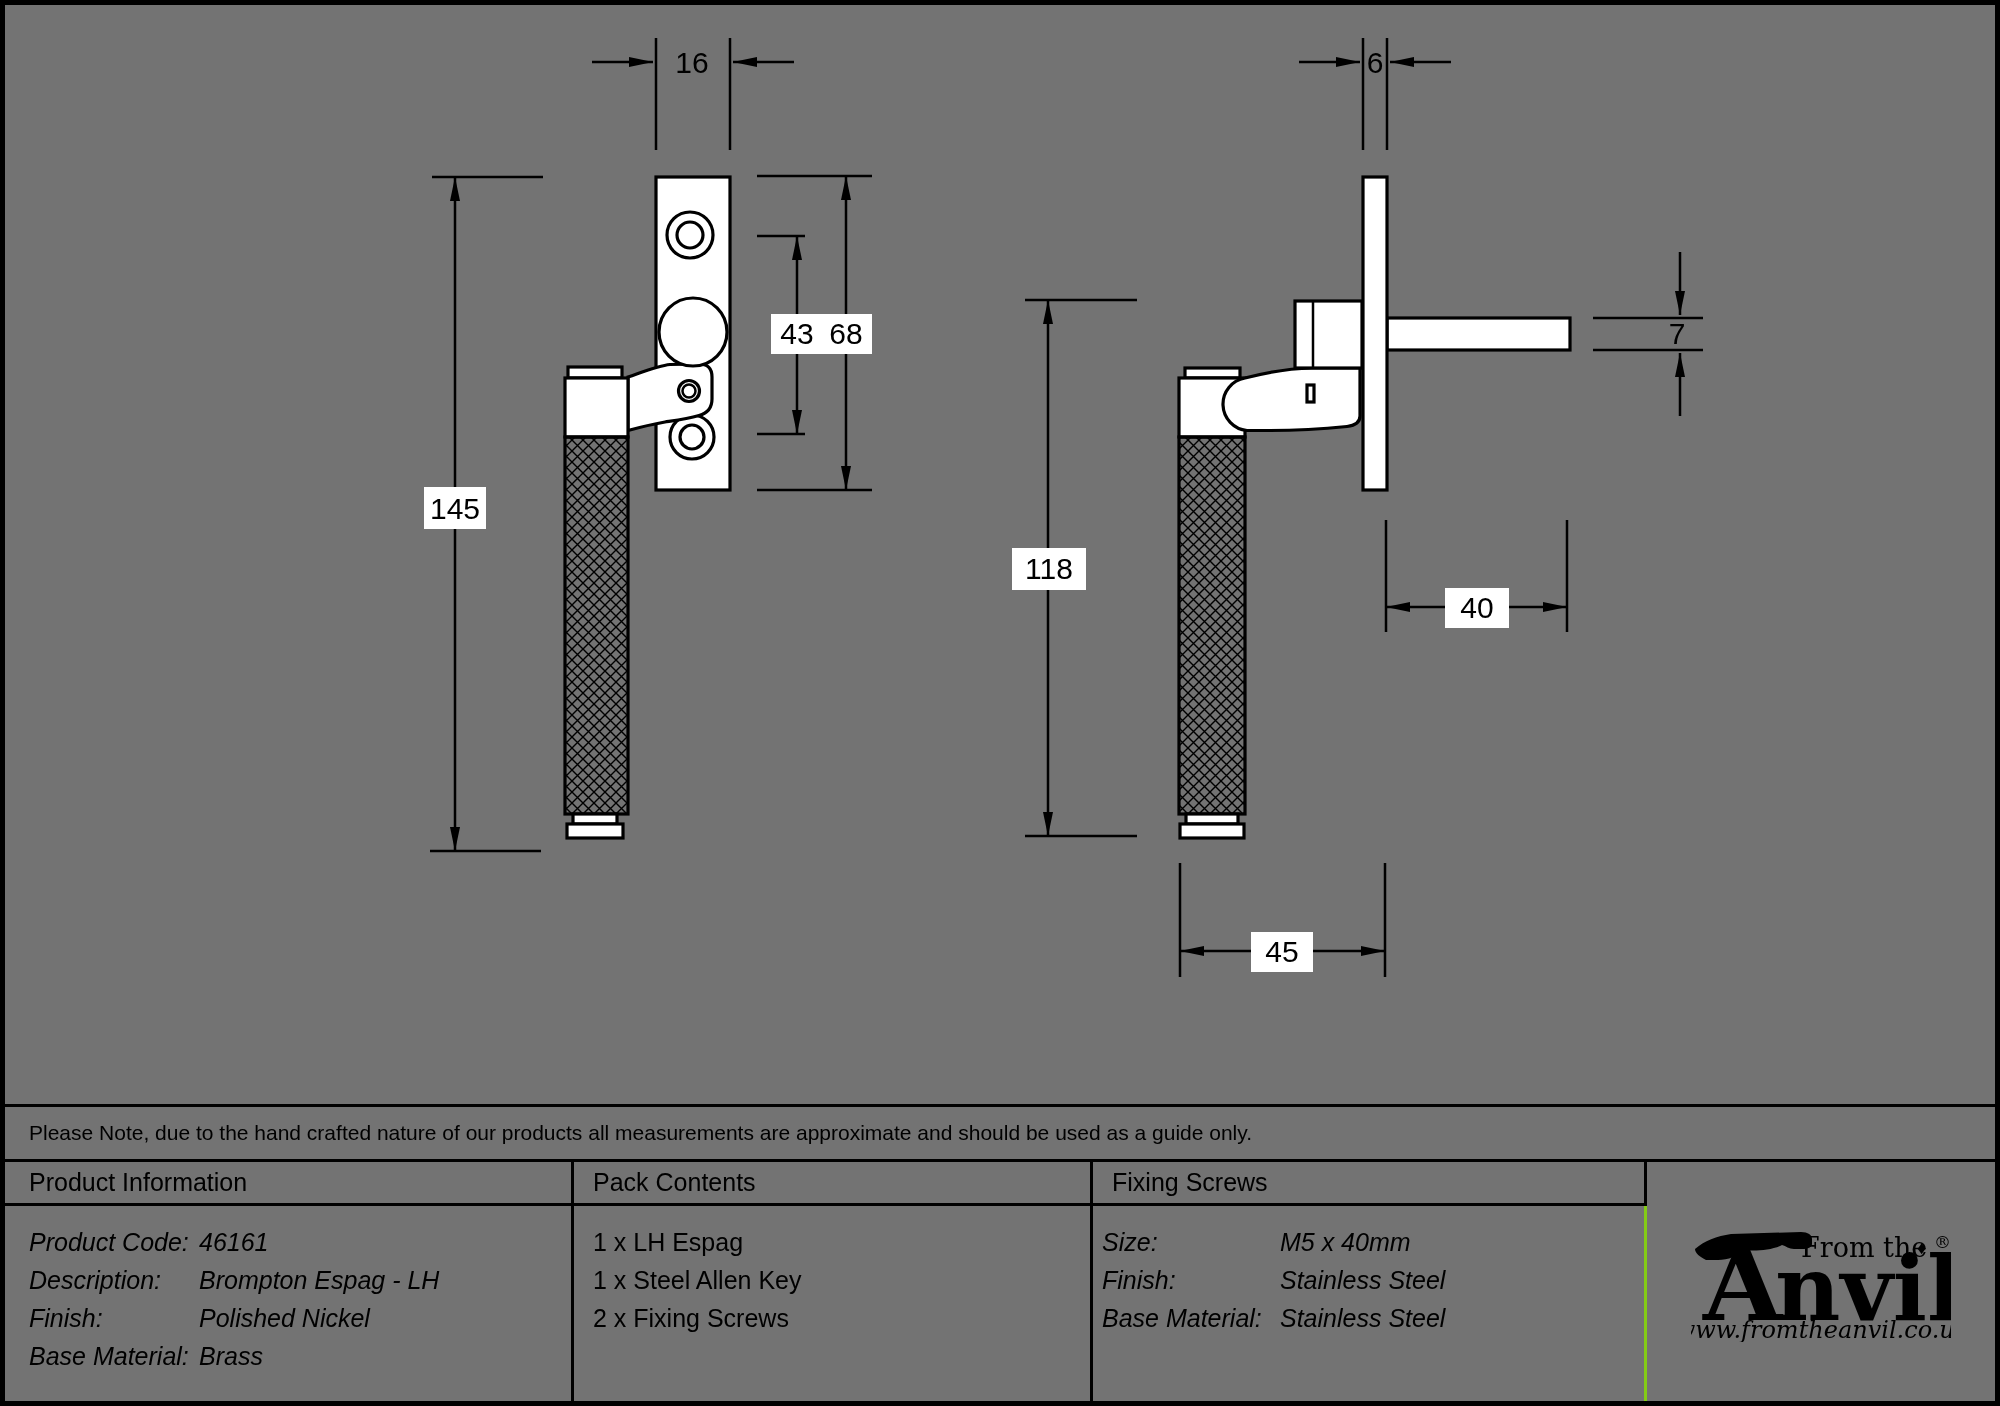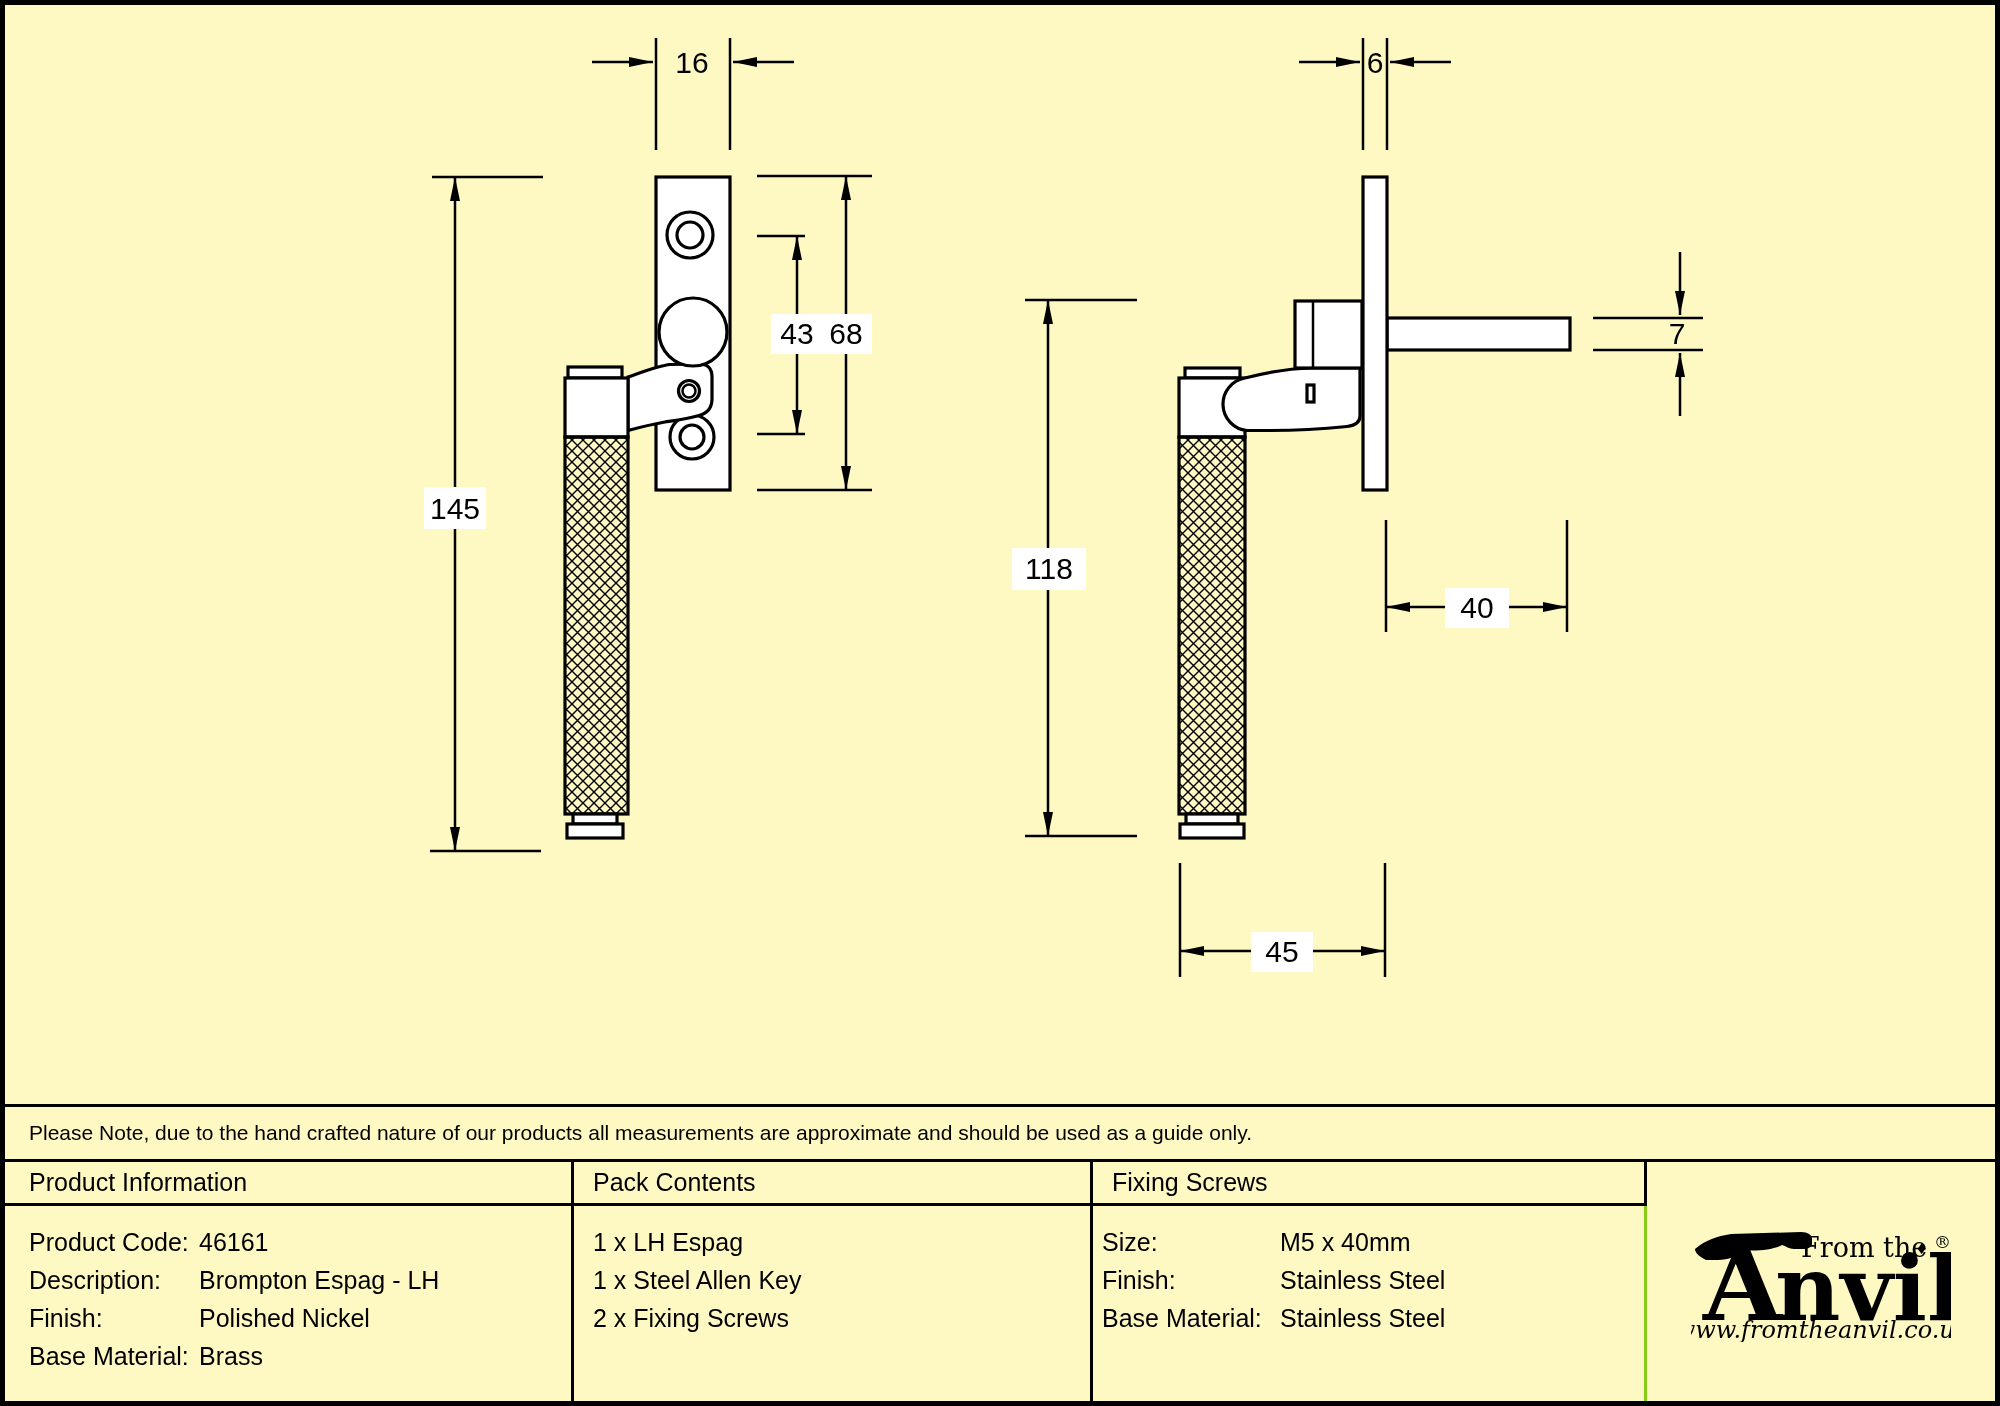--- a/index.html
+++ b/index.html
@@ -1,17 +1,17 @@
 <!DOCTYPE html>
 <html><head>
 <meta charset="utf-8">
 <style>
   html,body{margin:0;padding:0;background:#e8e8e8;}
   .sheet{
-    position:relative;width:2000px;height:1406px;background:#fef9c3;
+    position:relative;width:2000px;height:1406px;background:#737373;
     border:5px solid #000;box-sizing:border-box;overflow:hidden;
     font-family:"Liberation Sans",sans-serif;color:#000;
   }
   .drawings{position:absolute;left:0;top:0;display:block;}
   svg text{font-family:"Liberation Sans",sans-serif;font-size:30px;fill:#000;}
   .outline{fill:#fff;stroke:#000;stroke-width:3.2px;}
   .thin{fill:none;stroke:#000;stroke-width:2.5px;}
   .knurlrect{fill:url(#knurl);stroke:#000;stroke-width:3.2px;}
   .halo{fill:#fff;stroke:none;}
 
@@ -26,21 +26,21 @@
     display:flex;align-items:center;padding-left:24px;font-size:21px;
   }
   .hcell{display:flex;align-items:center;font-size:25px;border-bottom:3px solid #000;}
   .h1{grid-column:1;grid-row:2;border-right:3px solid #000;padding-left:24px;}
   .h2{grid-column:2;grid-row:2;border-right:3px solid #000;padding-left:19px;}
   .h3{grid-column:3;grid-row:2;border-right:3px solid #000;padding-left:19px;}
   .ccell{font-size:25px;line-height:38px;padding-top:17px;}
   .c1{grid-column:1;grid-row:3;border-right:3px solid #000;padding-left:24px;}
   .c2{grid-column:2;grid-row:3;border-right:3px solid #000;padding-left:19px;}
   .c3{grid-column:3;grid-row:3;border-right:3px solid #84cc16;padding-left:9px;}
-  .kv{display:flex;}
+  .kv{display:flex;font-style:italic;}
   .c1 .kv .k{width:170px;flex:none;}
   .c3 .kv .k{width:178px;flex:none;}
   .logo-cell{grid-column:4;grid-row:2/4;display:flex;align-items:center;justify-content:center;}
   .logo-svg text{fill:#000;}
 </style>
 </head>
 <body>
 
 <div class="sheet">
 

